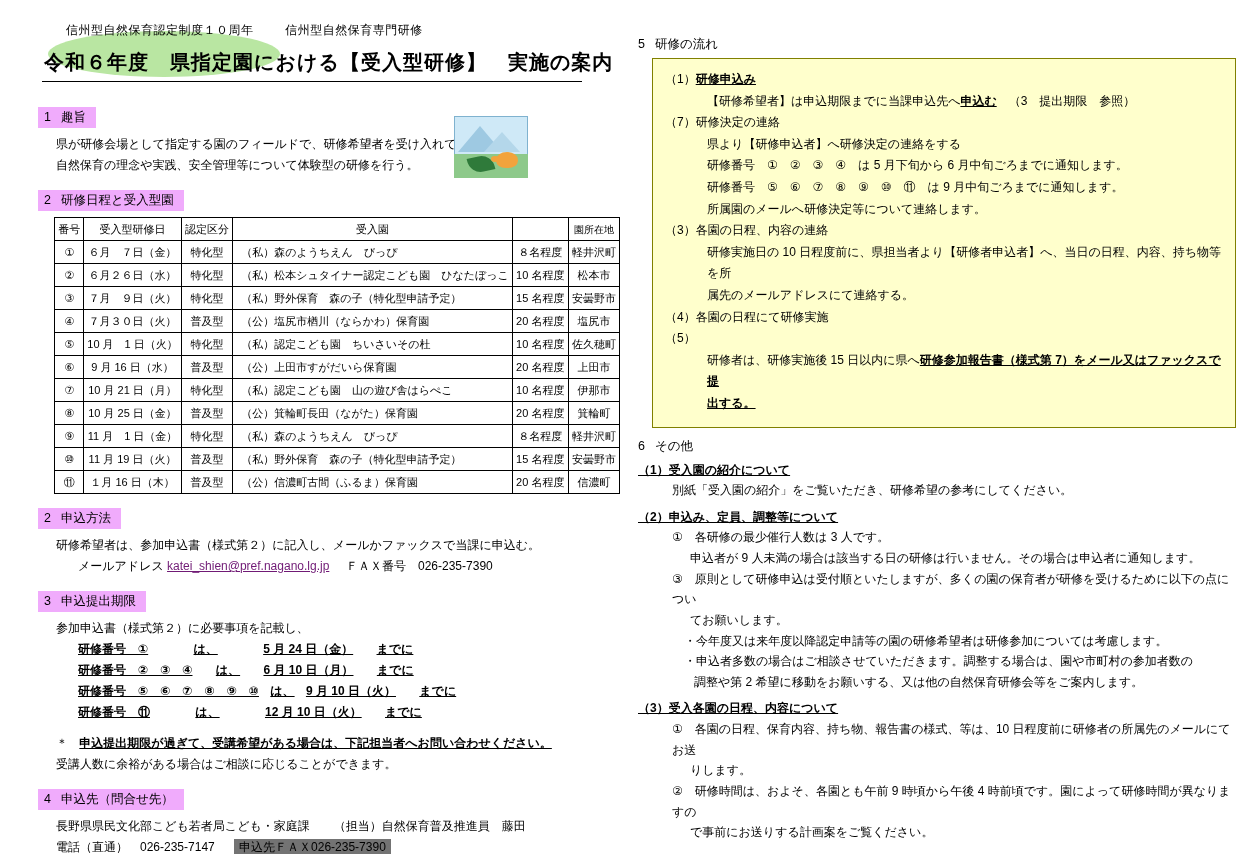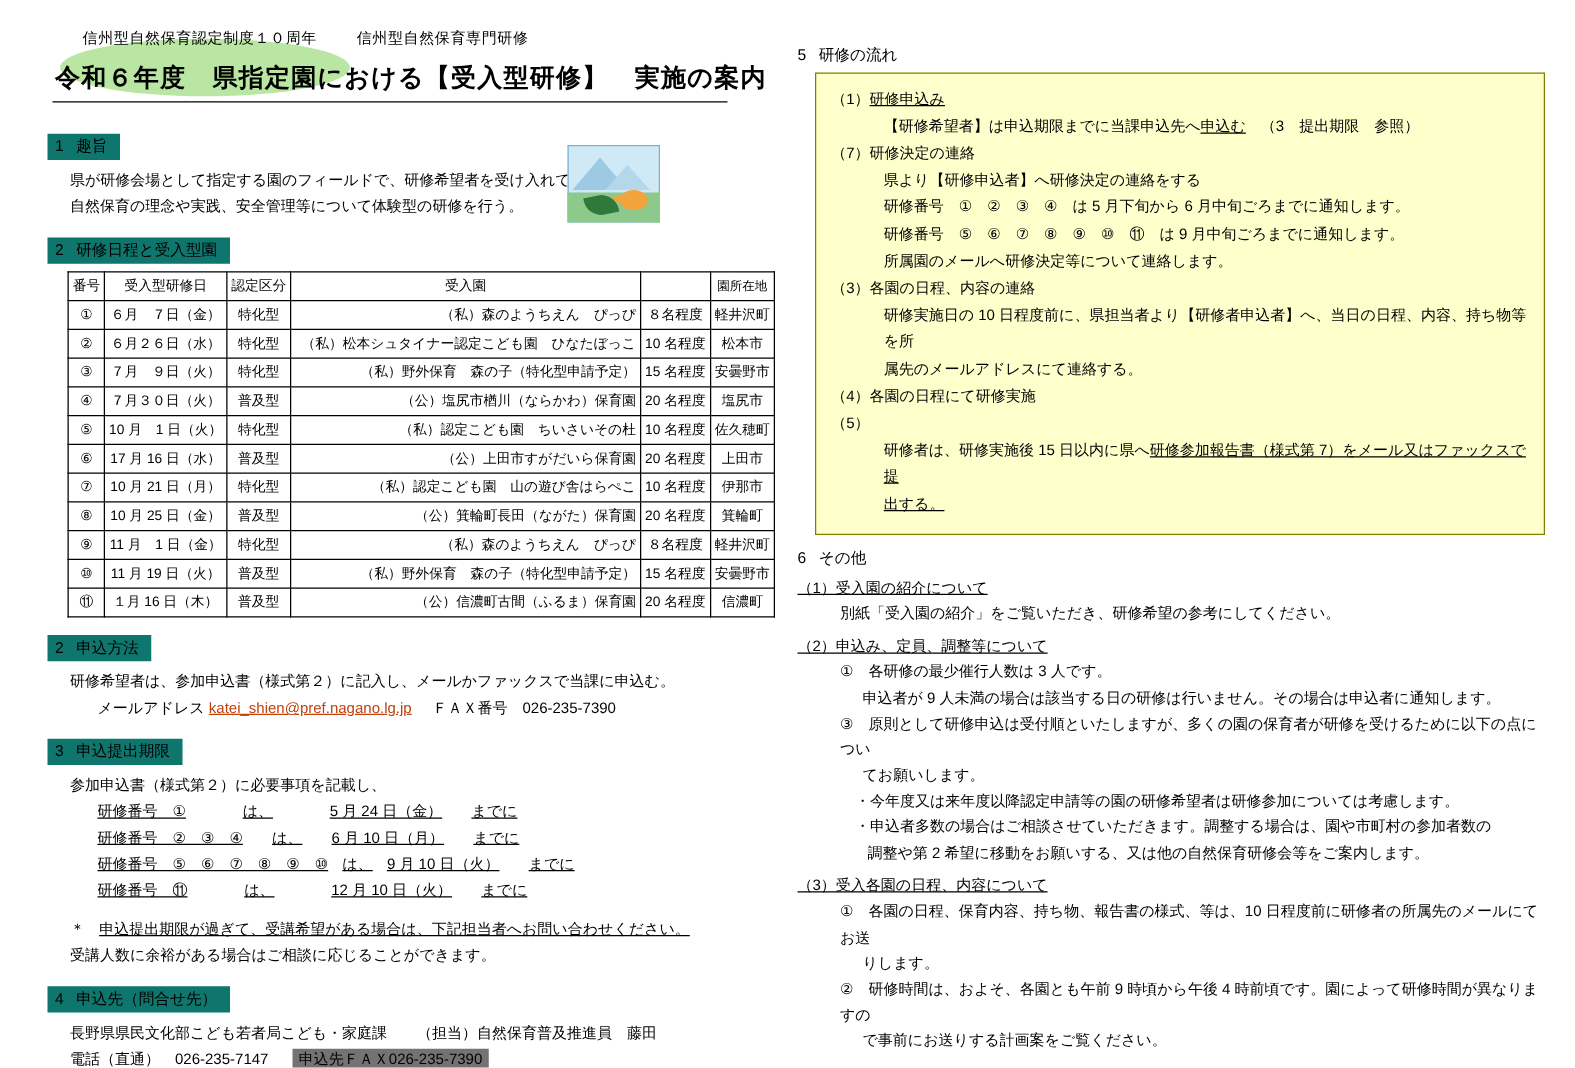--- a/index.html
+++ b/index.html
@@ -72,21 +72,21 @@
     position: absolute;
     left: 4px;
     top: 36px;
     width: 540px;
     border-bottom: 1.6px solid #000;
     z-index: 2;
   }
 
   
   .sec-head {
-    background: #0f766e;
+    background: #f0abfc;
     display: inline-block;
     padding: 2px 10px 2px 6px;
     font-size: 12.5px;
     margin-top: 14px;
     margin-bottom: 6px;
   }
   .sec-head .num { margin-right: 10px; }
   .plain-head {
     font-size: 12.5px;
     margin-top: 14px;
@@ -163,34 +163,34 @@
   }
   table.sched th, table.sched td {
     border: 1px solid #000;
     padding: 2px 3px;
     text-align: center;
     white-space: nowrap;
     height: 18px;
     line-height: 1.3;
   }
   table.sched th { font-weight: normal; font-size: 11px; }
-  table.sched td.name { text-align: right; padding-left: 8px; }
+  table.sched td.name { text-align: left; padding-left: 8px; }
   table.sched .c-no      { width: 30px; }
   table.sched .c-date    { width: 84px; }
   table.sched .c-kind    { width: 54px; }
   table.sched .c-garden  { width: 232px; }
   table.sched .c-cap     { width: 68px; }
   table.sched .c-loc     { width: 50px; font-size: 10px; }
 
   
   .link {
-    color: #c2410c;
+    color: #701a75;
     text-decoration: underline;
   }
-  .u { text-decoration: underline; }
+  .u { text-decoration: underline; font-weight: bold; }
   .gray-box {
     background: #737373;
     padding: 1px 5px;
   }
 
   
   .yellow-panel {
     background: #ffffcc;
     border: 1px solid #808000;
     padding: 10px 12px 12px 12px;
@@ -295,21 +295,21 @@
         <tr>
           <td>⑤</td>
           <td>10 月　1 日（火）</td>
           <td>特化型</td>
           <td class="name">（私）認定こども園　ちいさいその杜</td>
           <td>10 名程度</td>
           <td>佐久穂町</td>
         </tr>
         <tr>
           <td>⑥</td>
-          <td>17 月 16 日（水）</td>
+          <td>9 月 16 日（水）</td>
           <td>普及型</td>
           <td class="name">（公）上田市すがだいら保育園</td>
           <td>20 名程度</td>
           <td>上田市</td>
         </tr>
         <tr>
           <td>⑦</td>
           <td>10 月 21 日（月）</td>
           <td>特化型</td>
           <td class="name">（私）認定こども園　山の遊び舎はらぺこ</td>

